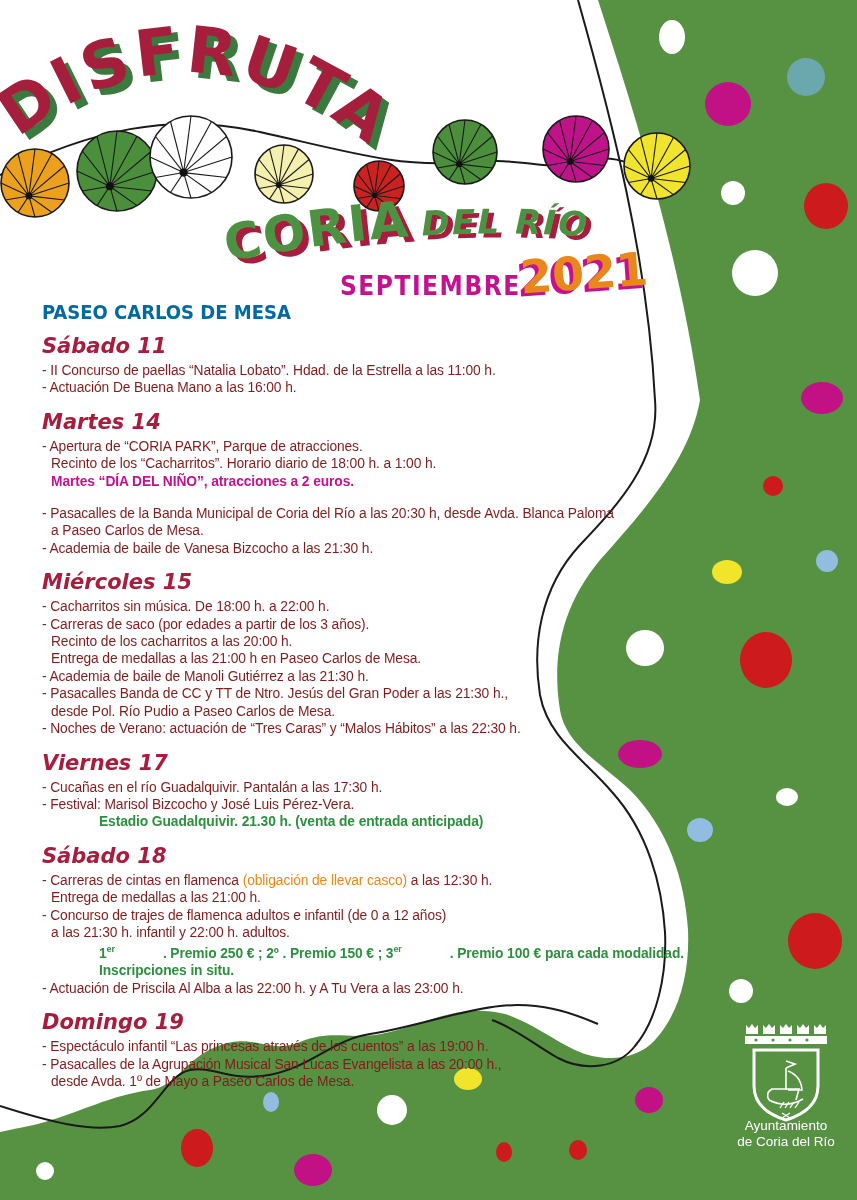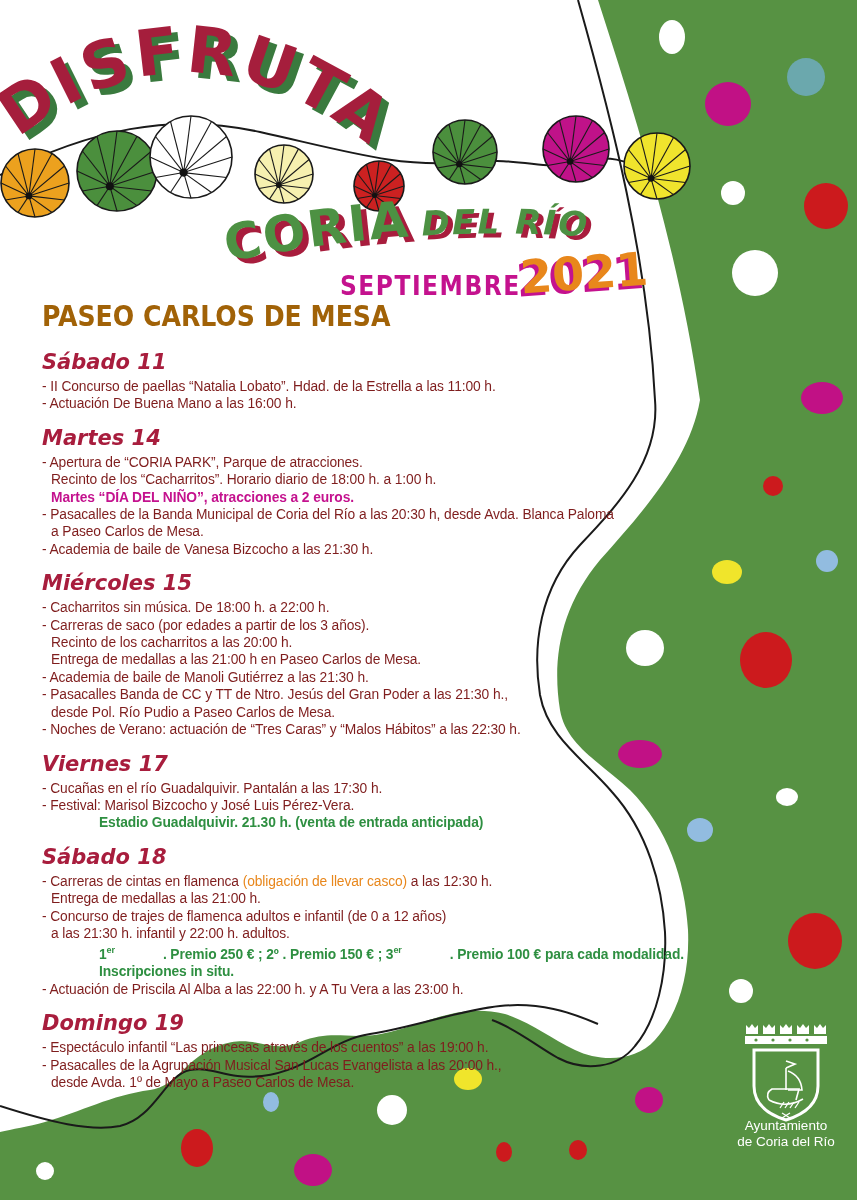--- a/index.html
+++ b/index.html
@@ -12,32 +12,32 @@
   #month-label{
     left:340px;top:271px;font-size:26px;font-weight:800;color:#c4128e;
     letter-spacing:1.5px;font-family:"DejaVu Sans",sans-serif;font-stretch:condensed;
   }
   #year-label{
     left:520px;top:246px;font-size:46px;font-weight:800;color:#e8871c;
     text-shadow:-4px 3px 0 #c4128e;transform:rotate(-4deg);
     font-family:"DejaVu Sans",sans-serif;
   }
   #venue-label{
-    left:42px;top:300px;font-size:28px;font-weight:bold;color:#a16207;
+    left:42px;top:300px;font-size:20px;font-weight:bold;color:#0369a1;
     font-family:"DejaVu Sans",sans-serif;font-stretch:condensed;letter-spacing:0px;
   }
   #schedule{position:absolute;left:42px;top:334px;width:610px;}
   .day-heading{
     font-size:21px;font-weight:bold;font-style:italic;color:#a81d3d;
     margin:13px 0 4px 0;font-family:"DejaVu Sans",sans-serif;
   }
-  .day-section:first-child .day-heading{margin-top:16px;}
+  .day-section:first-child .day-heading{margin-top:0;}
   .line{font-size:13.8px;line-height:17.4px;color:#282425;white-space:nowrap;letter-spacing:-0.1px;}
   .line.indent{padding-left:9px;}
-  .line.gap{}
+  .line.gap{margin-top:15px;}
   .seg-b{color:#7f1d1d;}
   .seg-m{color:#c4128e;font-weight:bold;}
   .seg-g{color:#2e8f41;font-weight:bold;margin-left:48px;}
   .seg-o{color:#e8871c;}
   sup.seg-gs{color:#2e8f41;font-weight:bold;font-size:9px;}
   #crest-text{
     left:706px;top:1118px;width:160px;text-align:center;color:#ffffff;
     font-size:13.5px;line-height:16px;
   }
   .svg-title{font-family:"DejaVu Sans",sans-serif;font-weight:bold;}

